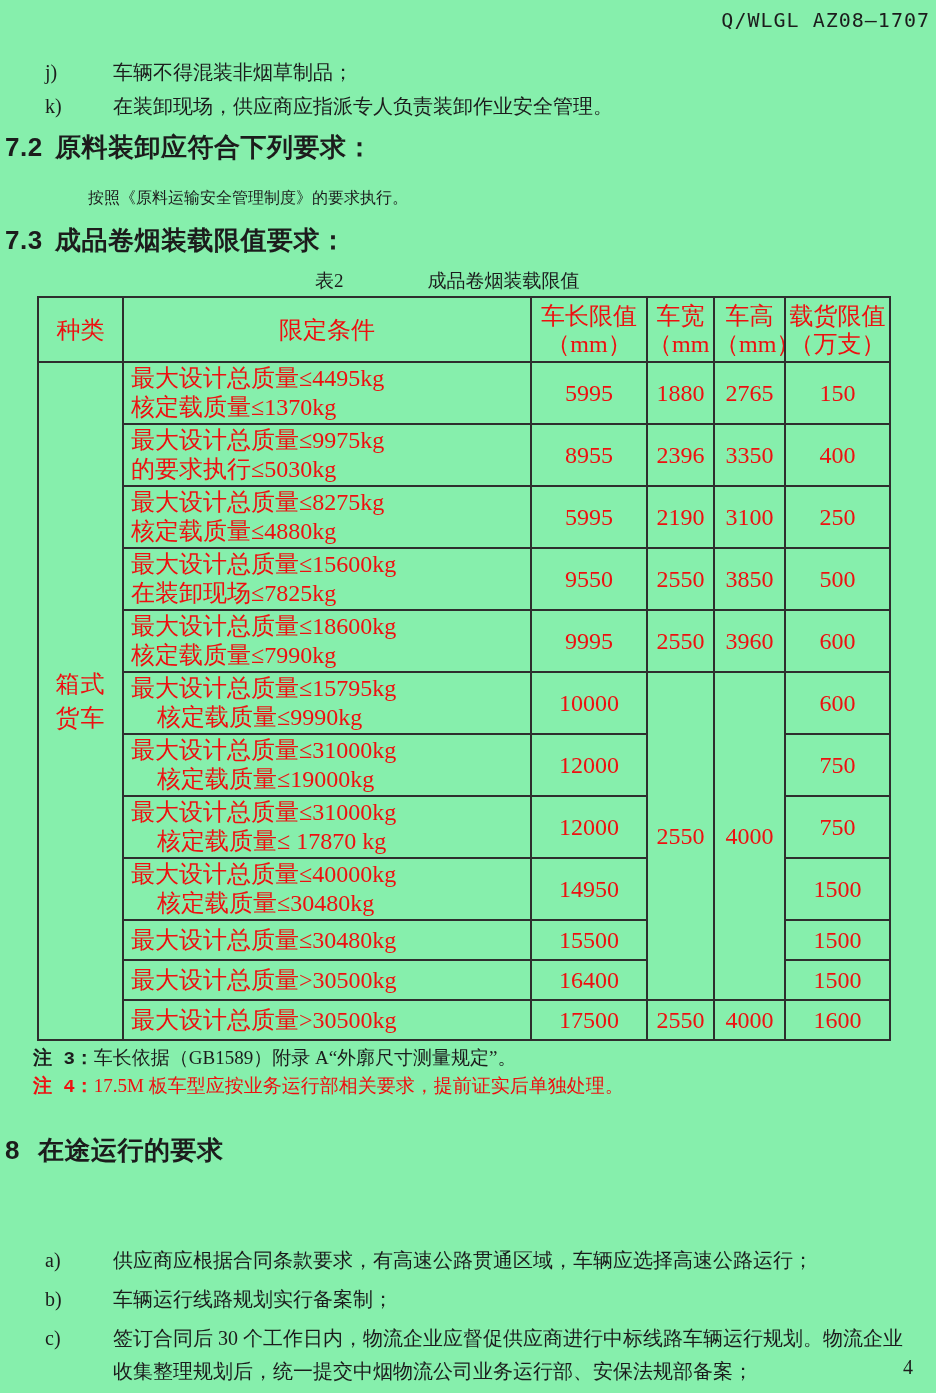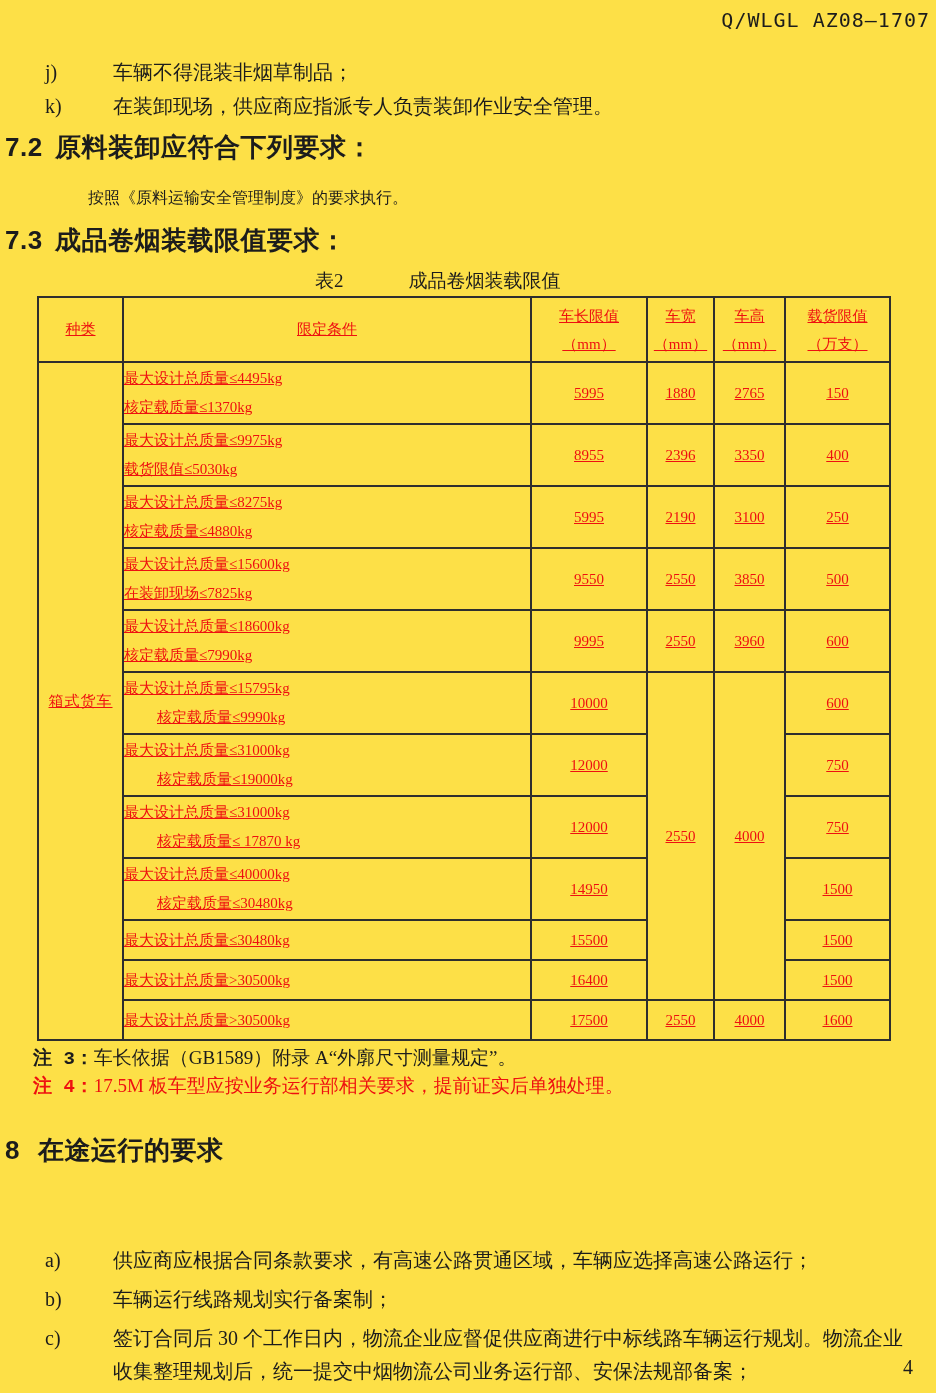--- a/index.html
+++ b/index.html
@@ -1,19 +1,19 @@
 <!DOCTYPE html>
 <html><head>
 <meta charset="utf-8">
 <style>
   html,body{margin:0;padding:0;background:#888;}
   .page{
     position:relative;
     width:936px;height:1393px;
-    background:#fde047;
+    background:#86efac;
     font-family:"Liberation Serif","DejaVu Serif",serif;
     color:#1c1c1c;
     overflow:hidden;
   }
   .abs{position:absolute;}
 
   
   .doc-code{
     top:8px;right:6px;
     font-family:"DejaVu Sans Mono","Liberation Mono",monospace;
@@ -34,45 +34,44 @@
     font-weight:700;font-size:26px;line-height:24px;
     letter-spacing:0.5px;
   }
   .hnum{display:inline-block;width:50px;}
   .hnum.w33{width:33px;}
 
   .para{font-size:16px;line-height:28px;}
 
   
   .caption{top:268px;left:315px;font-size:19px;}
-  .cap-title{margin-left:65px;}
+  .cap-title{margin-left:84px;}
 
   
   table.limits{
     top:296px;left:37px;
     border-collapse:collapse;table-layout:fixed;
     width:852px;
     color:#ee1010;
-    font-size:15px;
-    text-decoration:underline;
+    font-size:24px;
   }
   table.limits td,table.limits th{
     border:2px solid #2e2e2e;
     padding:0;
     font-weight:normal;
     overflow:hidden;
   }
   tr.thead{height:65px;}
   tr.r2{height:62px;}
   tr.r1{height:40px;}
   th .h2l{line-height:28px;text-align:center;}
   td.cat{text-align:center;vertical-align:middle;}
   .catinner{width:64px;margin:0 auto;line-height:34px;letter-spacing:1px;}
   td.cond{text-align:left;vertical-align:middle;}
-  td.cond div{line-height:29px;}
+  td.cond div{line-height:29px;padding-left:7px;}
   td.cond div.ind{padding-left:33px;}
   td.num{text-align:center;vertical-align:middle;border-radius:6px;}
 
   
   .note{left:33px;font-size:19px;line-height:24px;}
   .note-label{
     font-family:Liberation Mono, monospace;
     font-weight:700;
   }
   .note.red{color:#ee1010;}
@@ -152,21 +151,21 @@
       </td>
       <td class="num">5995</td>
       <td class="num">1880</td>
       <td class="num">2765</td>
       <td class="num">150</td>
     </tr>
 
     <tr class="r2">
       <td class="cond">
         <div>最大设计总质量≤9975kg</div>
-        <div>载货限值≤5030kg</div>
+        <div>的要求执行≤5030kg</div>
       </td>
       <td class="num">8955</td>
       <td class="num">2396</td>
       <td class="num">3350</td>
       <td class="num">400</td>
     </tr>
 
     <tr class="r2">
       <td class="cond">
         <div>最大设计总质量≤8275kg</div>

